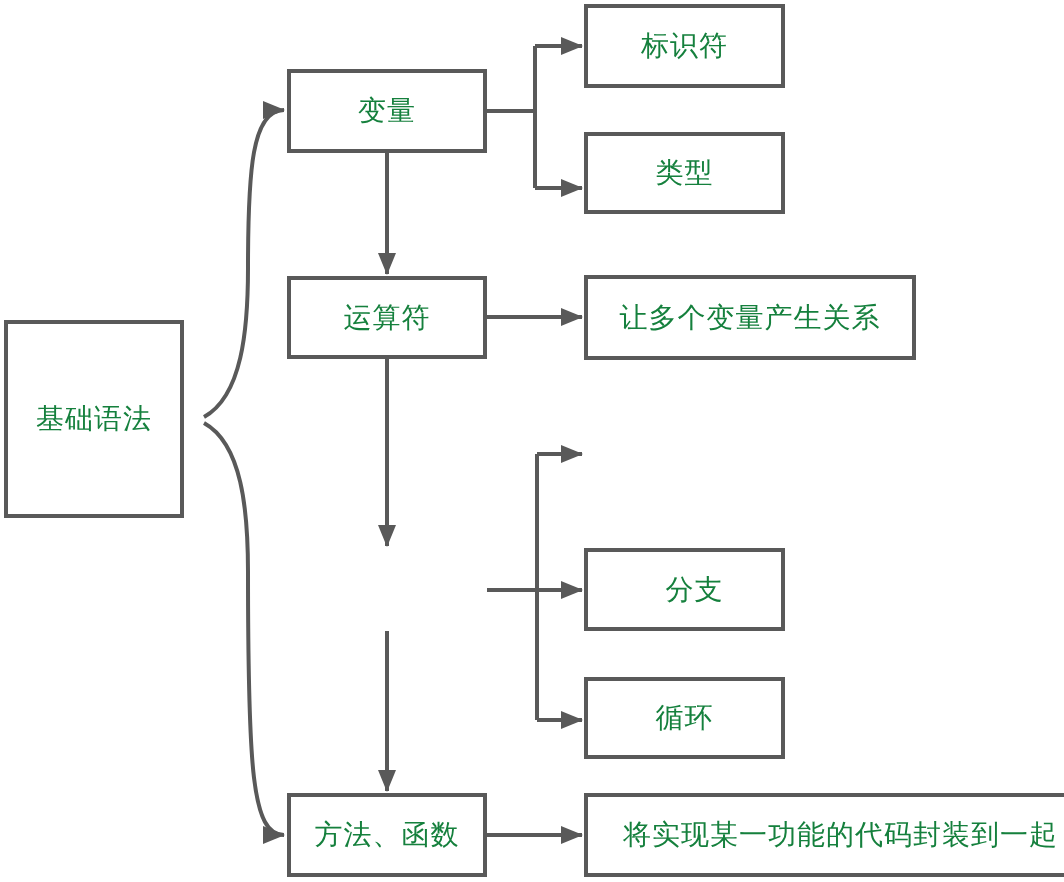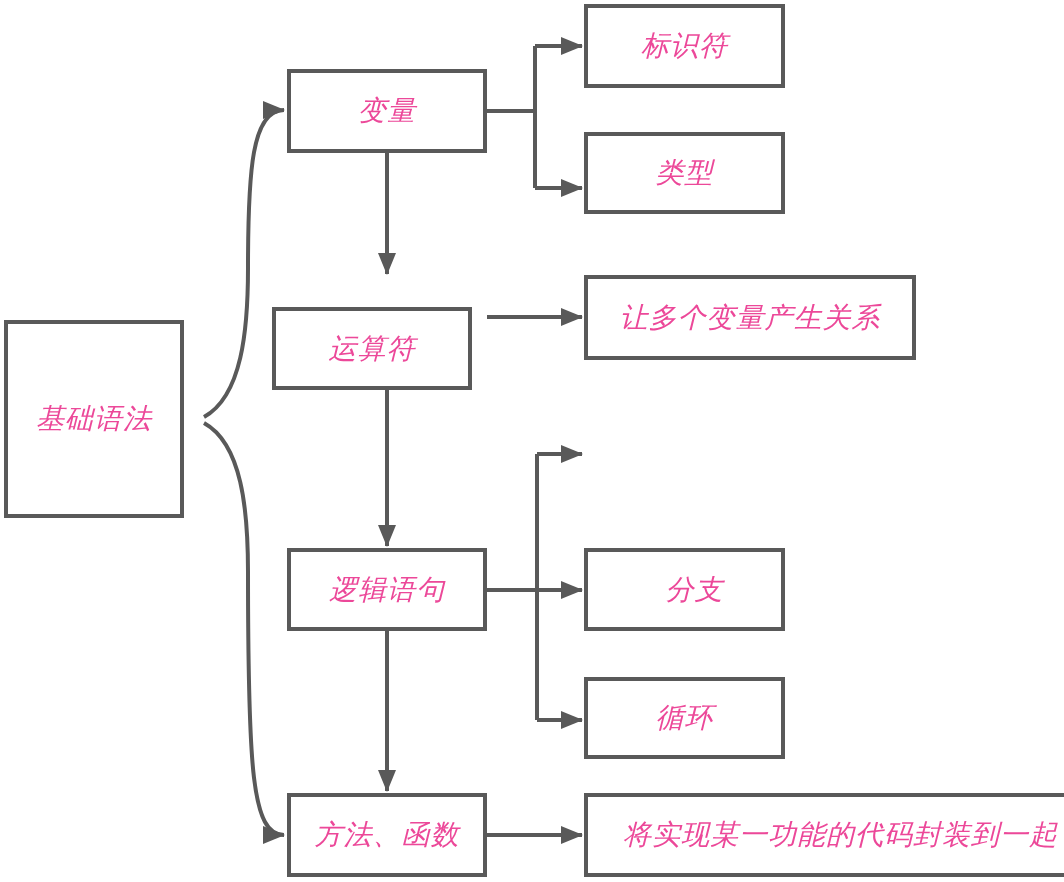--- a/index.html
+++ b/index.html
@@ -23,30 +23,29 @@
     height: 882px;
   }
   .node {
     position: absolute;
     box-sizing: border-box;
     border: 4px solid #595959;
     background: #ffffff;
     display: flex;
     align-items: center;
     justify-content: center;
-    color: #ec4899;
+    color: #15803d;
     font-size: 28px;
     letter-spacing: 1px;
     white-space: nowrap;
-    font-style: italic;
   }
   
   #n-basic-syntax  { left: 4px;   top: 320px; width: 180px; height: 198px; }
   #n-variable      { left: 287px; top: 69px;  width: 200px; height: 84px; }
-  #n-operator      { left: 272px; top: 276px; width: 200px; height: 83px; margin-top: 31px; }
+  #n-operator      { left: 287px; top: 276px; width: 200px; height: 83px; }
   #n-logic         { left: 287px; top: 548px; width: 200px; height: 83px; }
   #n-method        { left: 287px; top: 793px; width: 200px; height: 84px; }
   #n-identifier    { left: 584px; top: 4px;   width: 201px; height: 84px; }
   #n-type          { left: 584px; top: 132px; width: 201px; height: 82px; }
   #n-operator-desc { left: 584px; top: 275px; width: 332px; height: 85px; }
   #n-sequence      { left: 584px; top: 413px; width: 201px; height: 84px; }
   #n-branch        { left: 584px; top: 548px; width: 201px; height: 83px; padding-left: 20px; }
   #n-loop          { left: 584px; top: 677px; width: 201px; height: 82px; }
   #n-method-desc   { left: 584px; top: 793px; width: 513px; height: 84px; }
 </style>
@@ -82,21 +81,20 @@
       <path d="M 487 590 L 582 590" marker-end="url(#arrow)"></path>
       <path d="M 537 720 L 582 720" marker-end="url(#arrow)"></path>
 
       <path d="M 487 835 L 582 835" marker-end="url(#arrow)"></path>
     </g>
   </svg>
 
   <div class="node" id="n-basic-syntax">基础语法</div>
   <div class="node" id="n-variable">变量</div>
   <div class="node" id="n-operator">运算符</div>
-  <div class="node" id="n-logic">逻辑语句</div>
   <div class="node" id="n-method">方法、函数</div>
   <div class="node" id="n-identifier">标识符</div>
   <div class="node" id="n-type">类型</div>
   <div class="node" id="n-operator-desc">让多个变量产生关系</div>
   <div class="node" id="n-branch">分支</div>
   <div class="node" id="n-loop">循环</div>
   <div class="node" id="n-method-desc">将实现某一功能的代码封装到一起</div>
 
 </div>
 

